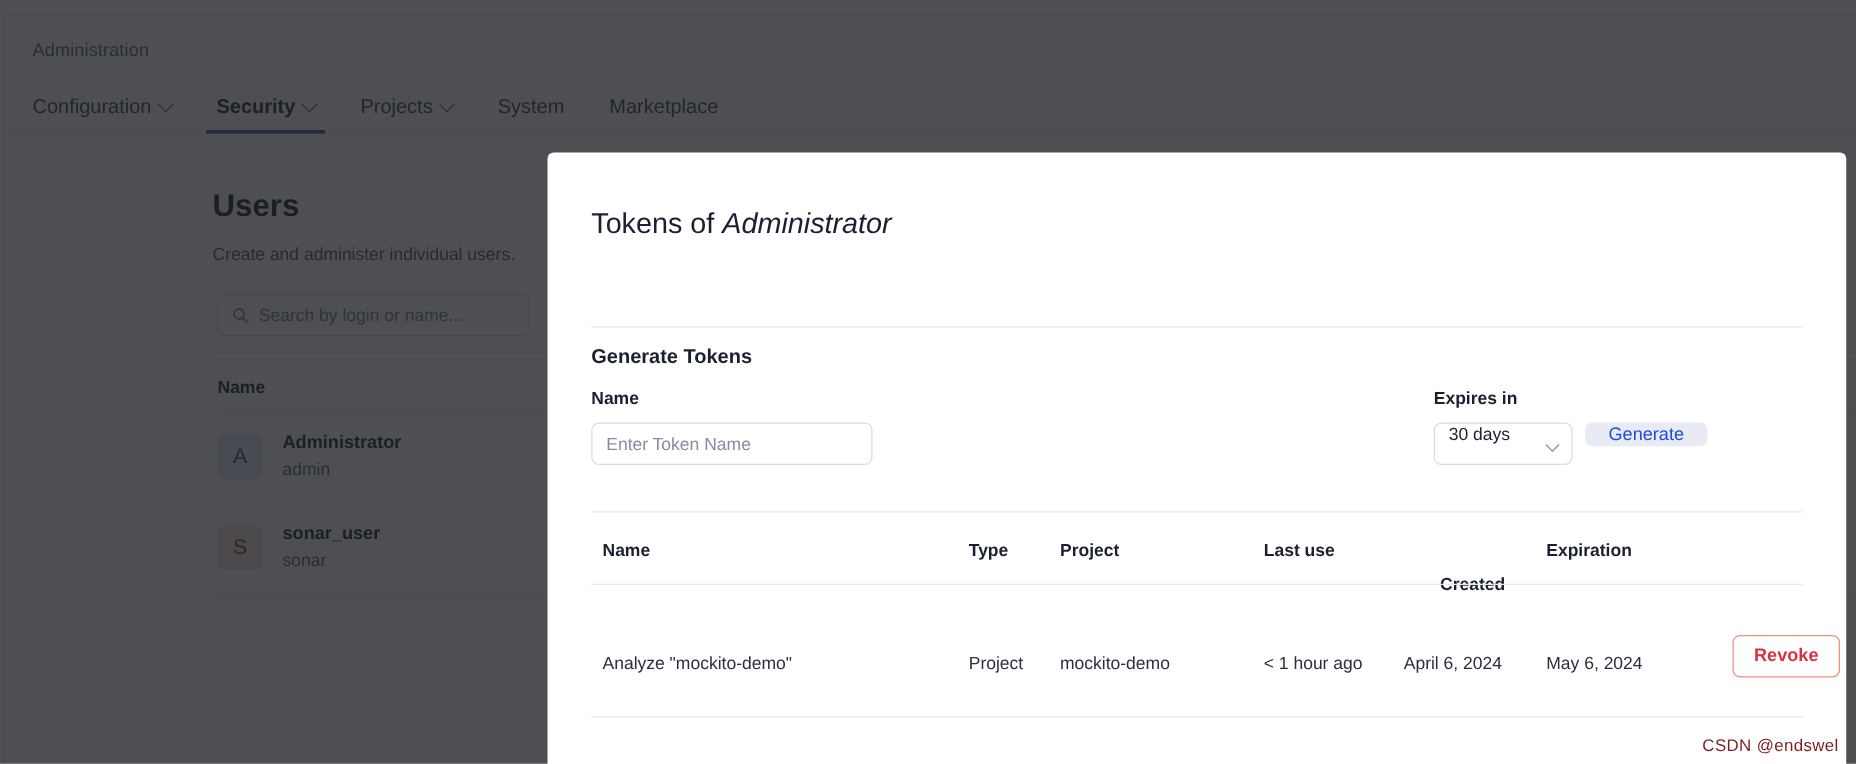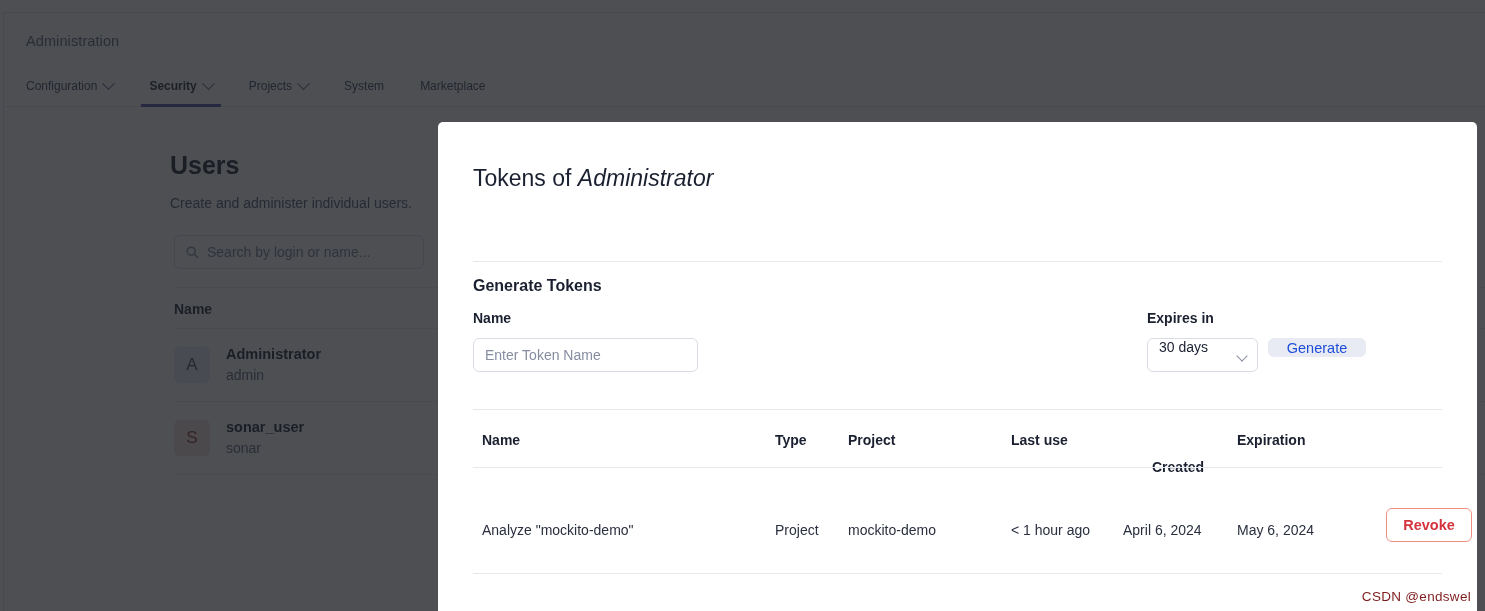--- a/index.html
+++ b/index.html
@@ -36,21 +36,21 @@
     letter-spacing: .1px;
   }
   .nav-tabs {
     position: absolute; left: 22px; top: 52px;
     display: flex; align-items: stretch; gap: 0;
     height: 42px;
   }
   .nav-tab {
     display: flex; align-items: center; gap: 7px;
     padding: 0 18px;
-    font-size: 12px; color: #3c4256;
+    font-size: 16px; color: #3c4256;
     position: relative; cursor: pointer;
     white-space: nowrap;
   }
   .nav-tab:first-child { padding-left: 0; }
   .nav-tab.active { font-weight: bold; color: #262a35; }
   .nav-tab.active::after {
     content: ""; position: absolute;
     left: 10px; right: 10px; bottom: 0; height: 3px;
     background: #4b4f9e;
   }

